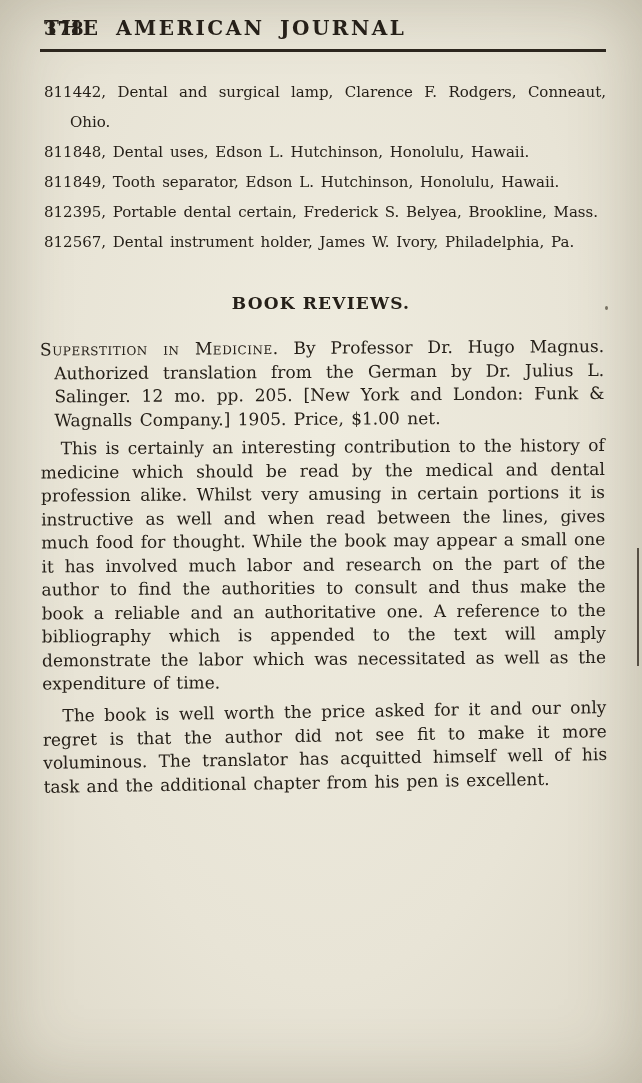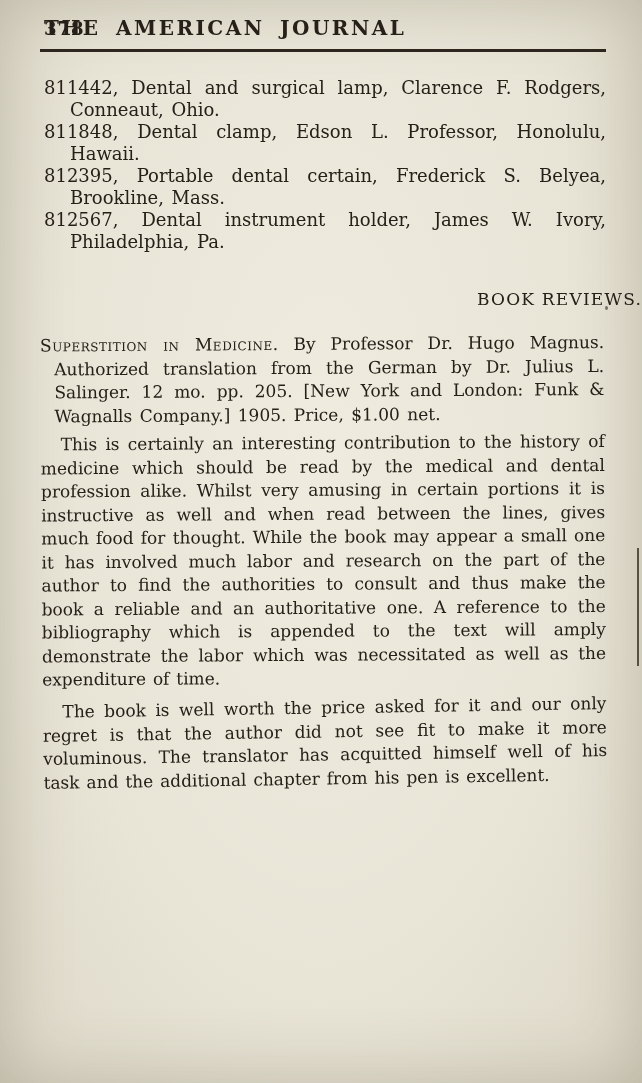--- a/index.html
+++ b/index.html
@@ -46,30 +46,30 @@
     border-top: 3px solid #2c261e;
     margin: 7px 36px 0 40px;
   }
   .patent-list {
     margin: 25px 36px 0 44px;
   }
   .patent-item {
     margin: 0;
     padding-left: 26px;
     text-indent: -26px;
-    font-size: 18px;
-    line-height: 22px;
+    font-size: 15px;
+    line-height: 30px;
     text-align: justify;
     word-spacing: 2px;
   }
   .reviews-heading {
     margin: 36px 0 0 0;
-    text-align: right;
+    text-align: center;
     font-size: 17px;
-    font-weight: 400;
+    font-weight: 700;
     letter-spacing: 1.2px;
   }
   .review {
     margin: 22px 38px 0 40px;
     transform: rotate(-0.35deg);
     transform-origin: 100% 0;
   }
   .citation {
     margin: 0 0 5px 0;
     padding-left: 14px;
@@ -124,21 +124,22 @@
 
   <header class="page-header">
     <span class="page-number">378</span>
     <h1 class="journal-title">THE AMERICAN JOURNAL</h1>
   </header>
 
   <hr class="header-rule">
 
   <section class="patent-list">
     <p class="patent-item">811442, Dental and surgical lamp, Clarence F. Rodgers, Conneaut, Ohio.</p>
-    <p class="patent-item">811848, Dental clamp, Edson L. Professor, Honolulu, Hawaii.</p>
+    <p class="patent-item">811848, Dental uses, Edson L. Hutchinson, Honolulu, Hawaii.</p>
+    <p class="patent-item">811849, Tooth separator, Edson L. Hutchinson, Honolulu, Hawaii.</p>
     <p class="patent-item">812395, Portable dental certain, Frederick S. Belyea, Brookline, Mass.</p>
     <p class="patent-item">812567, Dental instrument holder, James W. Ivory, Philadelphia, Pa.</p>
   </section>
 
   <h2 class="reviews-heading">BOOK REVIEWS.</h2>
 
   <section class="review">
     <p class="citation"><span class="smallcaps">Superstition in Medicine.</span><span> By Professor Dr. Hugo Magnus. Authorized translation from the German by Dr. Julius L. Salinger. 12 mo. pp. 205. [New York and London: Funk &amp; Wagnalls Company.] 1905. Price, $1.00 net.</span></p>
     <p class="body-para">This is certainly an interesting contribution to the history of medicine which should be read by the medical and dental profession alike. Whilst very amusing in certain portions it is instructive as well and when read between the lines, gives much food for thought. While the book may appear a small one it has involved much labor and research on the part of the author to find the authorities to consult and thus make the book a reliable and an authoritative one. A reference to the bibliography which is appended to the text will amply demonstrate the labor which was necessitated as well as the expenditure of time.</p>
     <p class="body-para second">The book is well worth the price asked for it and our only regret is that the author did not see fit to make it more voluminous. The translator has acquitted himself well of his task and the additional chapter from his pen is excellent.</p>

